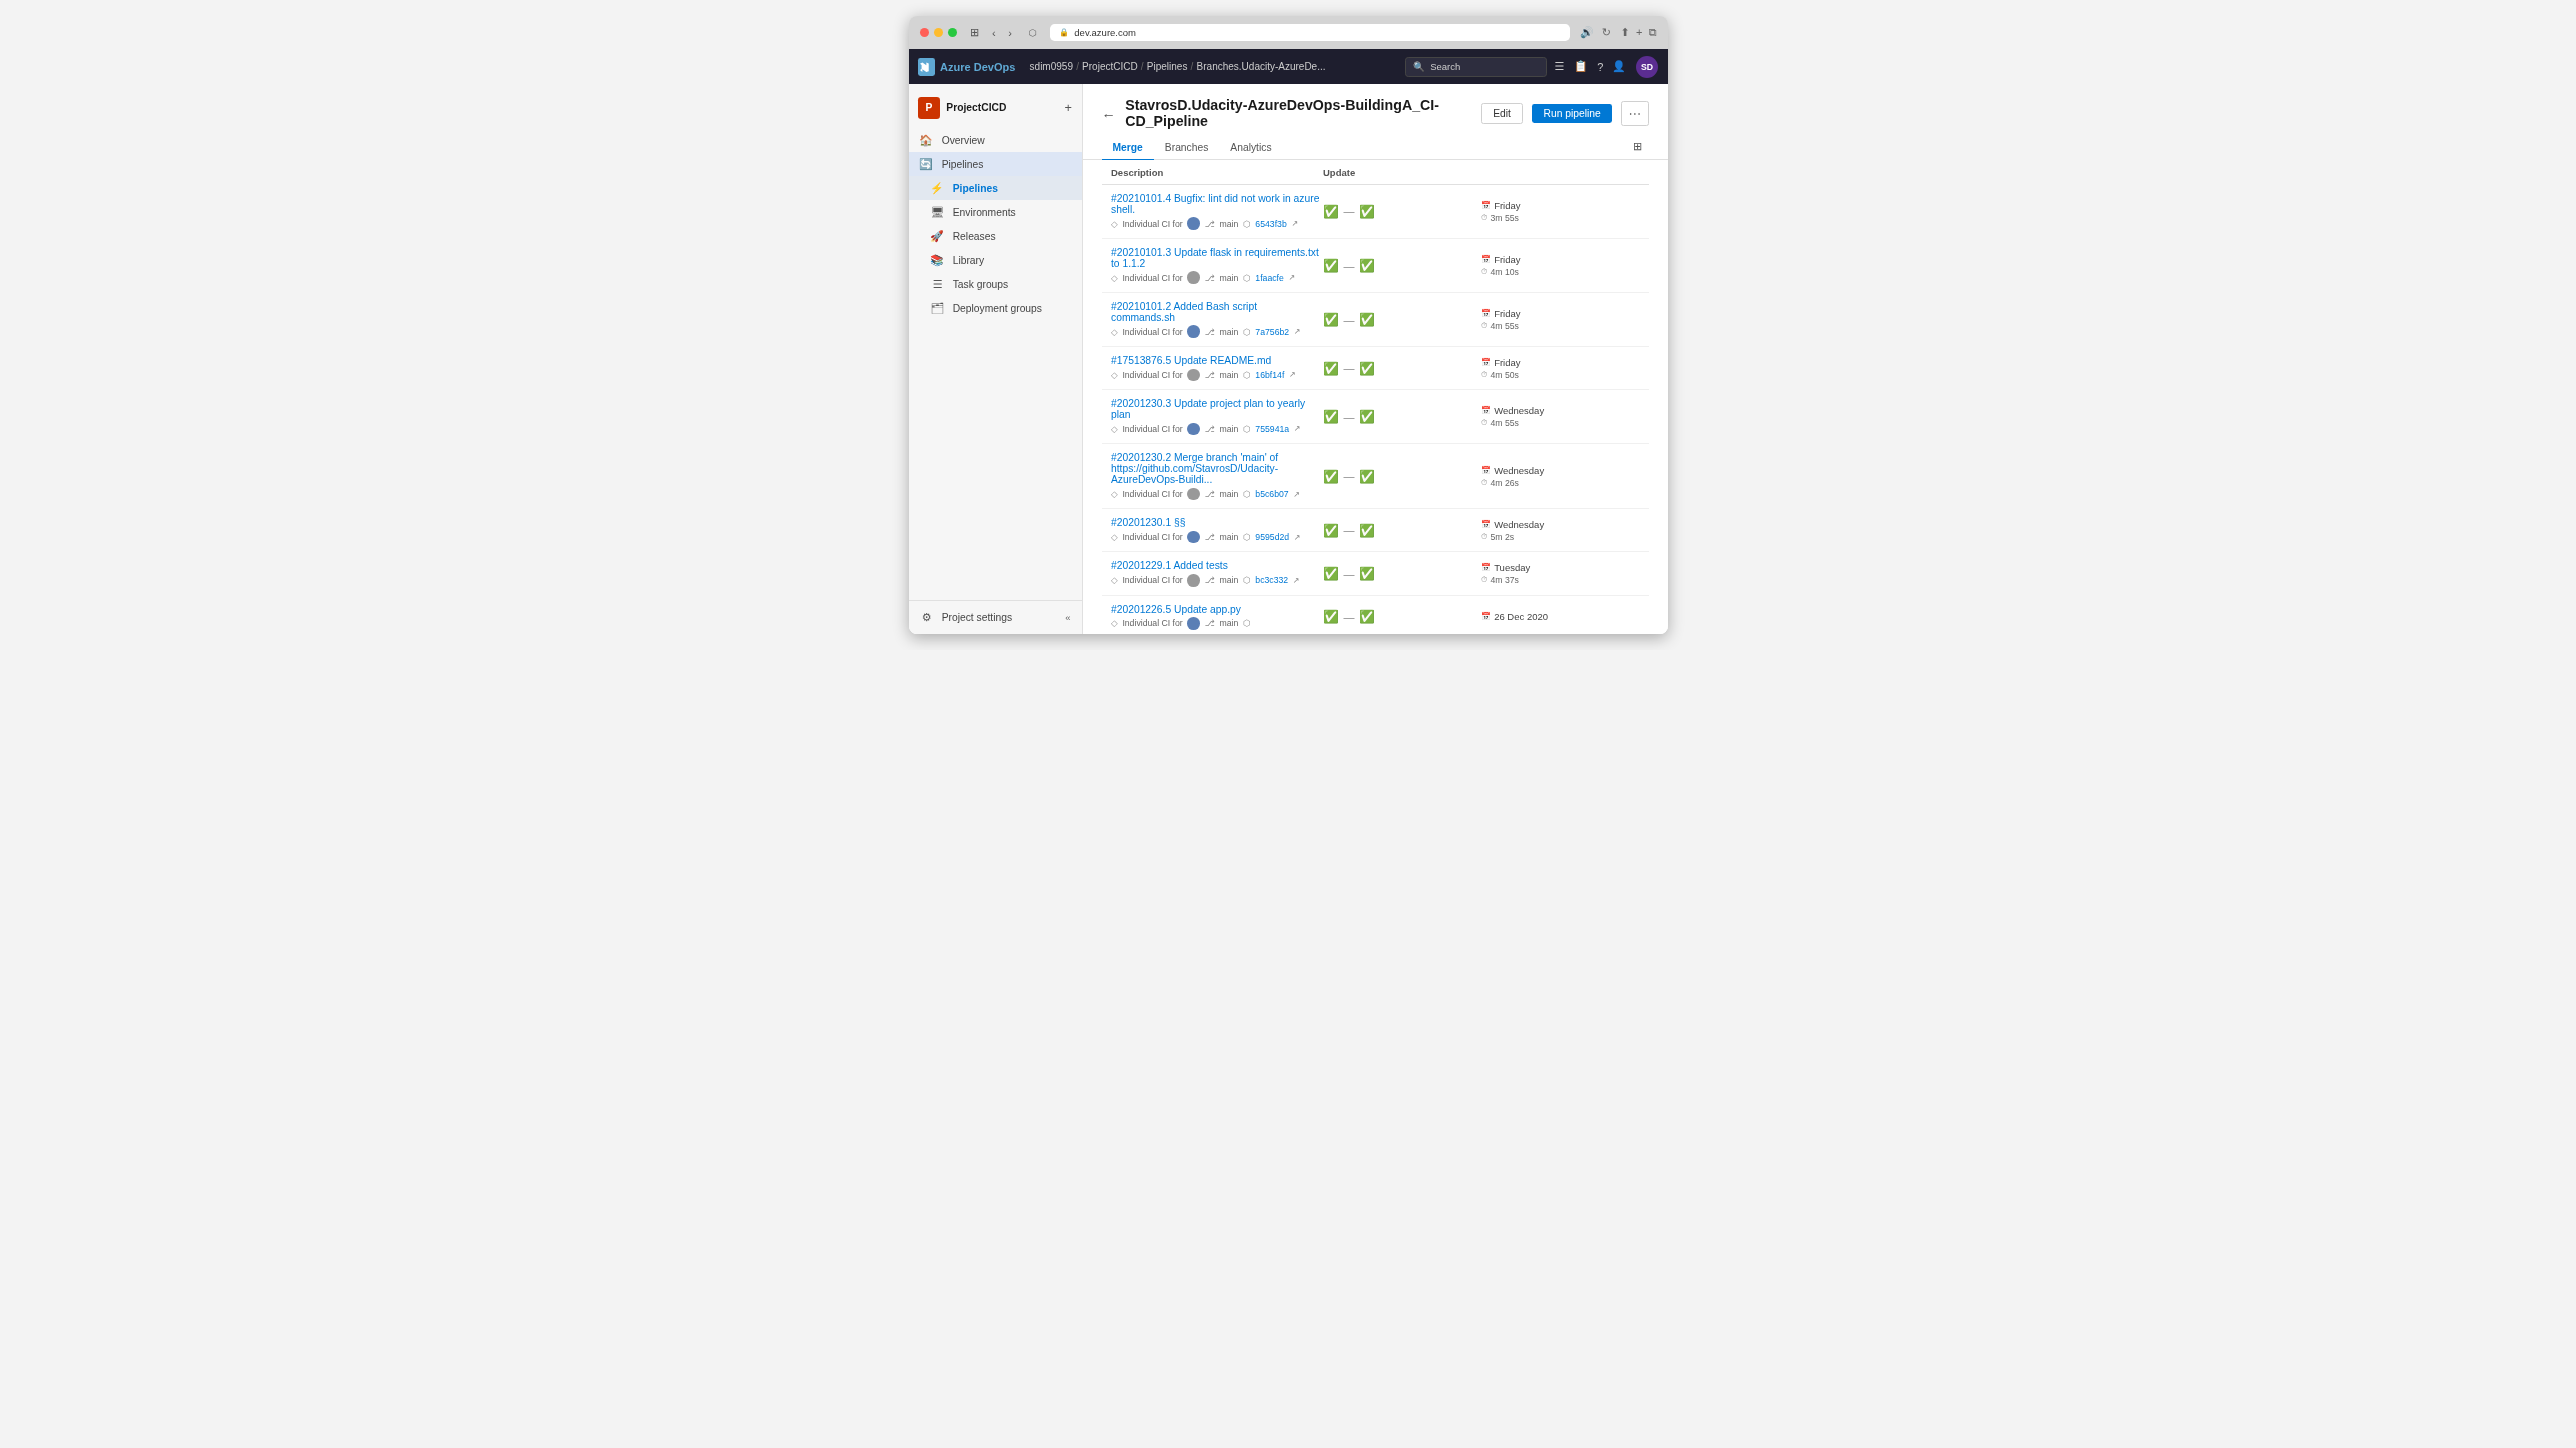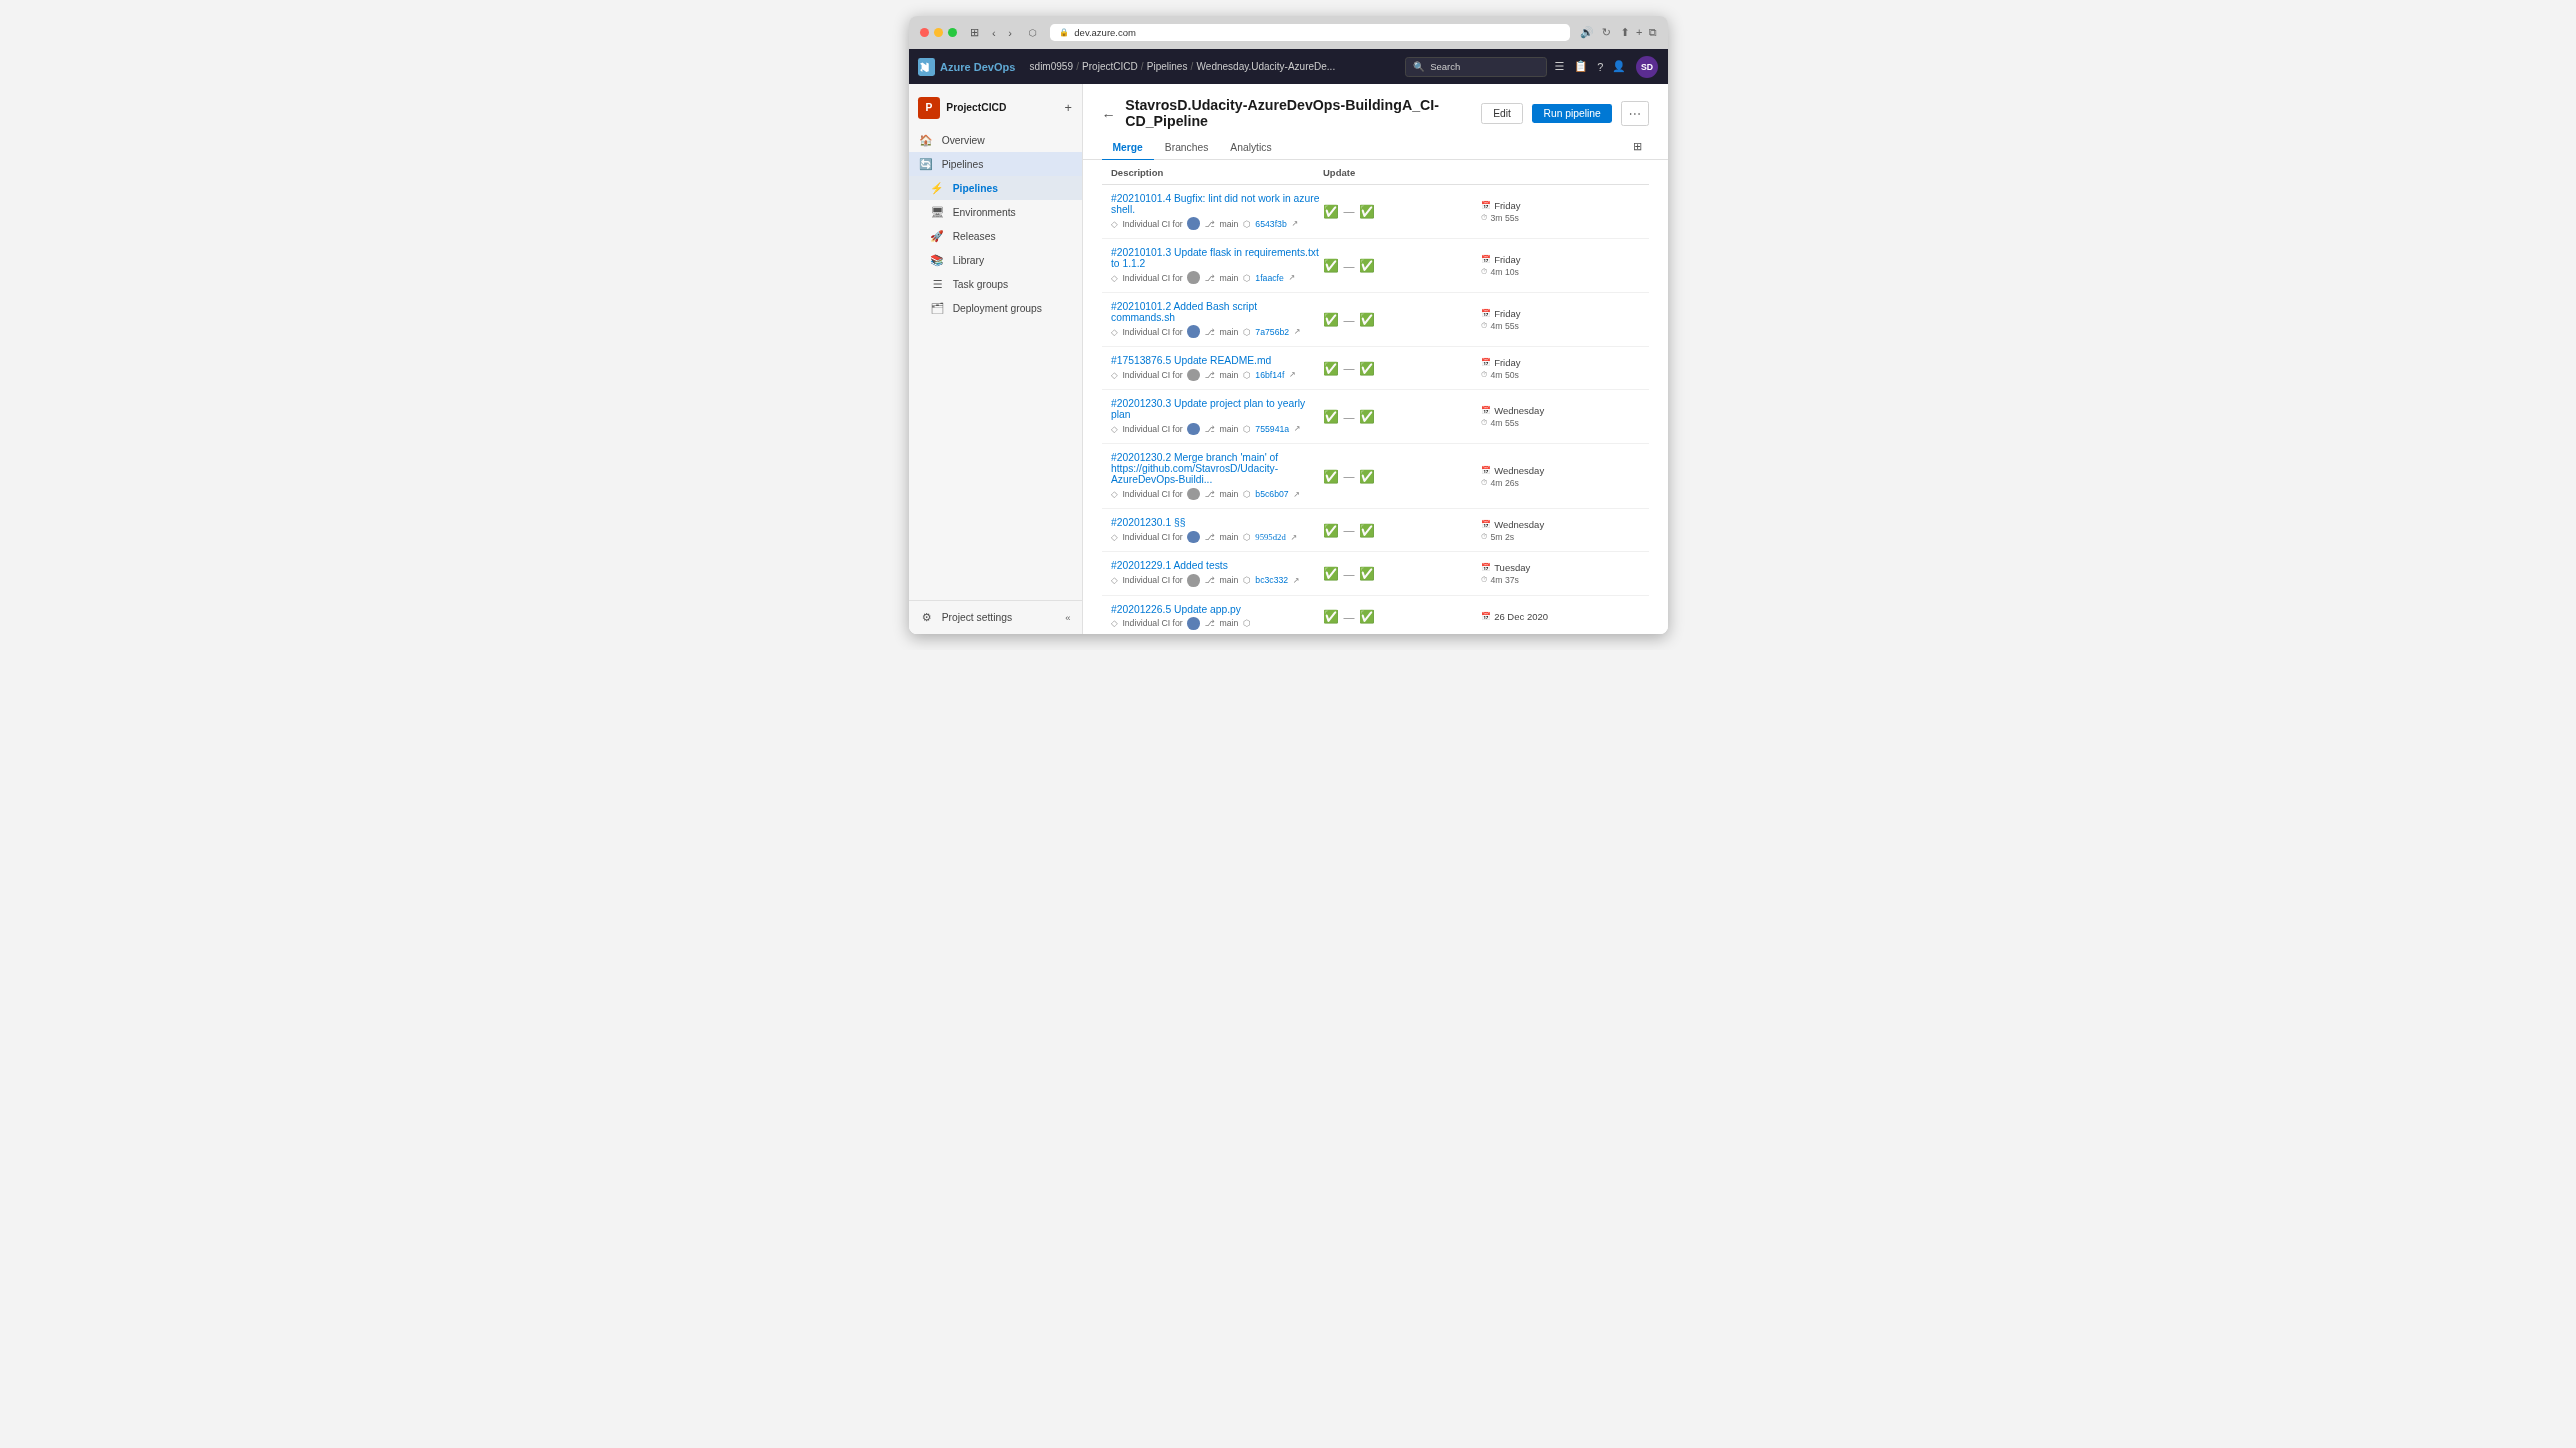--- a/index.html
+++ b/index.html
@@ -384,21 +384,21 @@
         </div>
         <span>Azure DevOps</span>
       </div>
       <div class="breadcrumb">
         <a>sdim0959</a>
         <span class="breadcrumb-sep">/</span>
         <a>ProjectCICD</a>
         <span class="breadcrumb-sep">/</span>
         <a>Pipelines</a>
         <span class="breadcrumb-sep">/</span>
-        <span>Wednesday.Udacity-AzureDe...</span>
+        <span>Branches.Udacity-AzureDe...</span>
       </div>
       <div class="top-nav-spacer"></div>
       <div class="search-box">
         <span>🔍</span>
         <span>Search</span>
       </div>
       <div class="top-nav-icons">
         <span style="cursor:pointer;">☰</span>
         <span style="cursor:pointer;">📋</span>
         <span style="cursor:pointer;">?</span>
@@ -676,21 +676,21 @@
               <div class="table-row">
     <div class="run-description">
       <div class="run-title">#20201230.1 §§</div>
       <div class="run-meta">
         <span style="color:#888;">◇</span>
         <span>Individual CI for</span>
         <span style="display:inline-block;width:12.7px;height:12.7px;border-radius:50%;background:#5b7fb5;vertical-align:middle;"></span>
         <span style="color:#888;">⎇</span>
         <span>main</span>
         <span style="color:#888;">⬡</span>
-        <span style="color:#0078d4;font-family:Liberation Serif, serif;">9595d2d</span>
+        <span style="color:#0078d4;">9595d2d</span>
         <span style="color:#888;font-size:8px;">↗</span>
       </div>
     </div>
     <div class="stages-cell">
       <span class="check-green" style="font-size:12.7px;">✅</span>
       <span class="stage-sep">—</span>
       <span class="check-green" style="font-size:12.7px;">✅</span>
     </div>
     <div class="date-cell">
       <div class="date-text">

